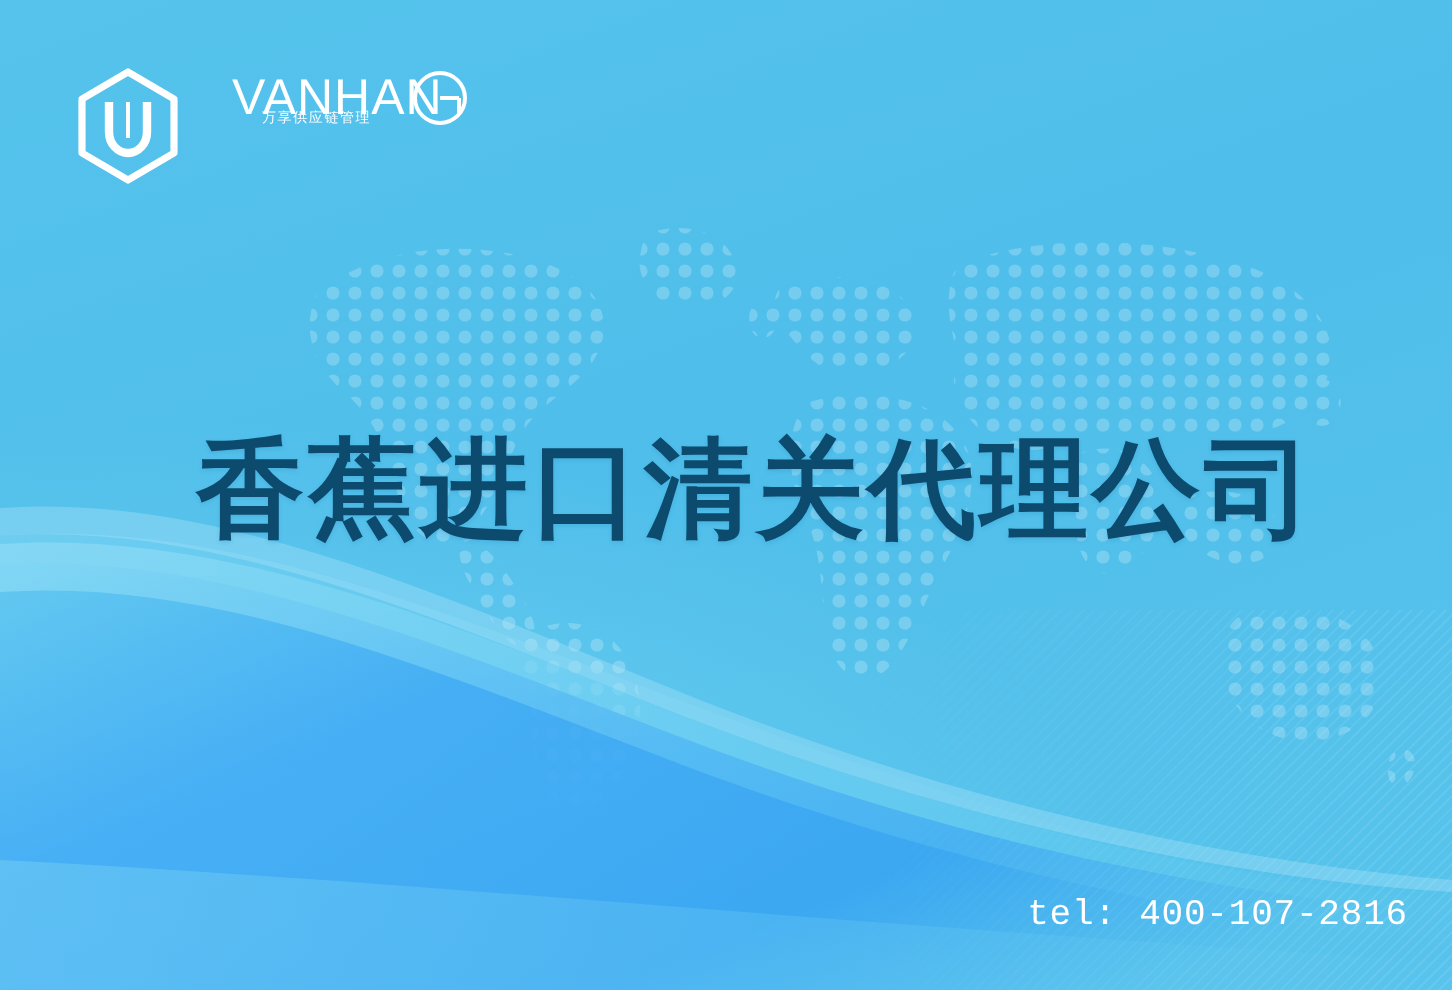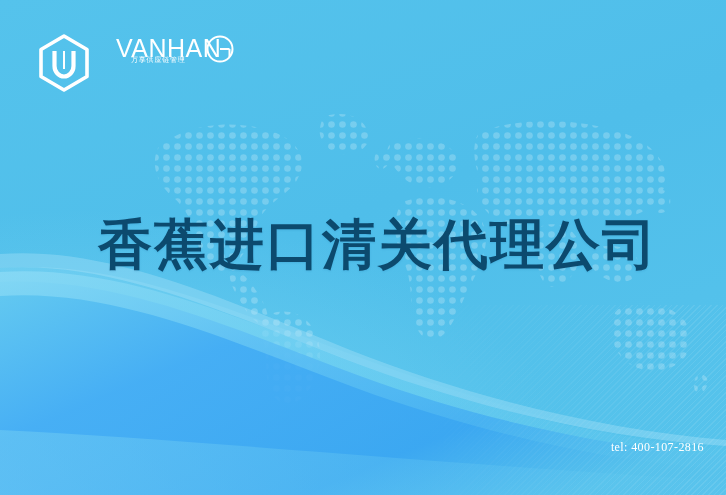--- a/index.html
+++ b/index.html
@@ -107,25 +107,25 @@
     letter-spacing: 2px;
     font-family: "DejaVu Sans", sans-serif;
     white-space: nowrap;
     text-shadow: 0 1px 2px rgba(20,110,170,.18);
   }
 
   
   .phone {
     position: absolute;
     right: 22px;
-    bottom: 40px;
-    font-size: 12px;
+    bottom: 27px;
+    font-size: 18px;
     color: #ffffff;
     letter-spacing: .4px;
-    font-family: Liberation Serif, serif;
+    font-family: Liberation Mono, monospace;
     white-space: nowrap;
   }
 </style>
 </head>
 <body>
 
 <div id="banner">
 
   <div class="bg-base"></div>
 

